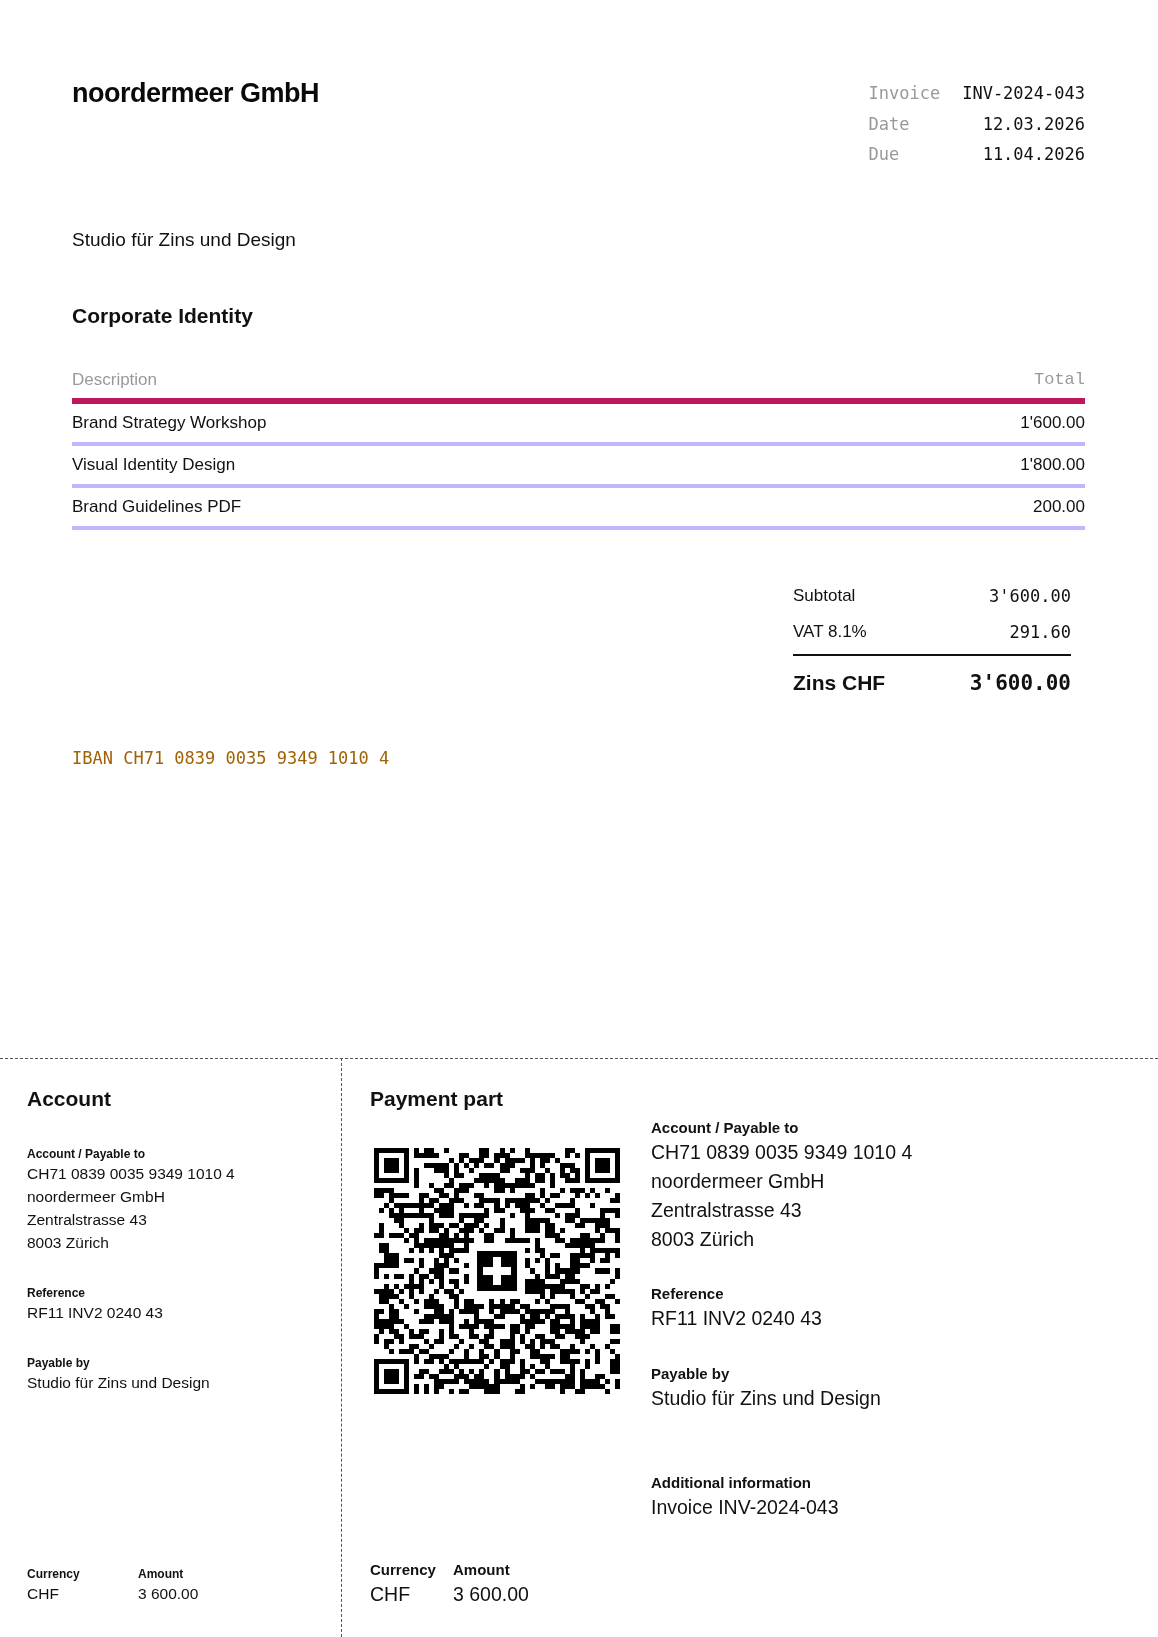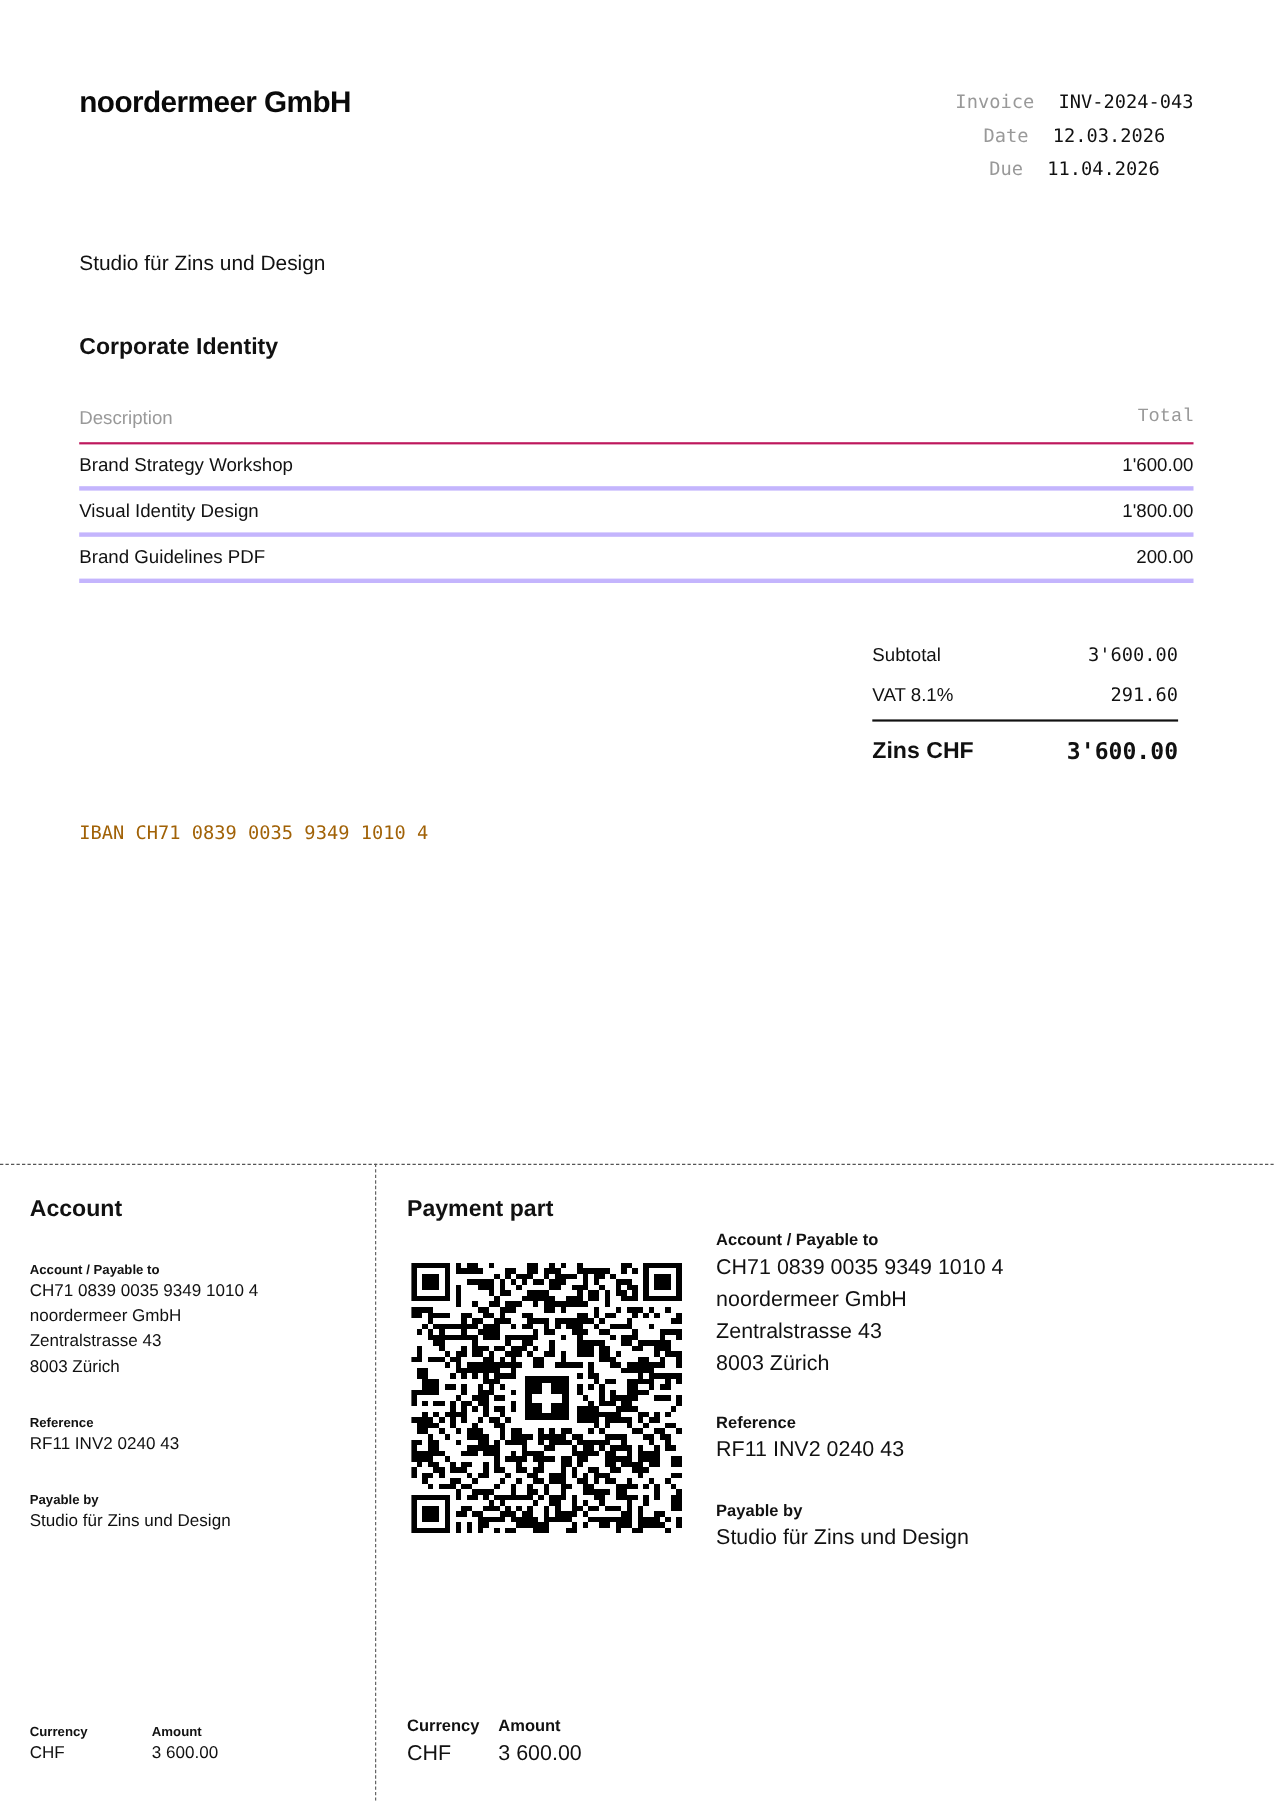--- a/index.html
+++ b/index.html
@@ -3,29 +3,29 @@
 <meta charset="utf-8">
 <style>
   * { box-sizing: border-box; margin: 0; padding: 0; }
   html, body { width: 1158px; height: 1637px; background: #ffffff; overflow: hidden; }
   body { position: relative; font-family: "Liberation Sans", sans-serif; color: #111; }
   .mono { font-family: "DejaVu Sans Mono", "Liberation Mono", monospace; }
 
   .company { position: absolute; left: 72px; top: 78px; font-size: 27px; font-weight: bold; letter-spacing: -0.5px; color: #0a0a0a; }
 
   .meta { position: absolute; right: 73px; top: 78px; font-size: 17px; }
-  .meta-row { display: flex; justify-content: center; height: 30.5px; align-items: center; }
+  .meta-row { display: flex; justify-content: space-between; height: 30.5px; align-items: center; }
   .meta-label { color: #999; margin-right: 22px; }
   .meta-value { color: #111; }
 
   .client { position: absolute; left: 72px; top: 229px; font-size: 19px; color: #111; }
   .project { position: absolute; left: 72px; top: 304px; font-size: 21px; font-weight: 600; color: #111; }
 
   .items { position: absolute; left: 72px; right: 73px; top: 370px; }
-  .items-header { display: flex; justify-content: space-between; height: 34px; font-size: 17px; color: #999; border-bottom: 2px solid #be185d; align-items: flex-start; padding-top: 0px; }
+  .items-header { display: flex; justify-content: space-between; height: 34px; font-size: 17px; color: #999; border-bottom: 6px solid #be185d; align-items: flex-start; padding-top: 0px; }
   .items-header .h-total { font-family: Liberation Mono, monospace; }
   .item-row { display: flex; justify-content: space-between; align-items: center; height: 42px; border-bottom: 4px solid #c4b5fd; font-size: 17px; }
   .item-row .amt { font-family: Liberation Sans, sans-serif; font-size: 17px; }
 
   .totals { position: absolute; left: 793px; right: 87px; top: 578px; }
   .tot-row { display: flex; justify-content: space-between; align-items: center; height: 36px; font-size: 17px; }
   .tot-row .amt { font-family: "DejaVu Sans Mono", "Liberation Mono", monospace; }
   .tot-rule { border-top: 2px solid #111; margin-top: 4px; }
   .grand { display: flex; justify-content: space-between; align-items: center; height: 54px; }
   .grand .lbl { font-size: 21px; font-weight: bold; }
@@ -1175,20 +1175,24 @@
     <div class="p-v">8003 Zürich</div>
   </div>
   <div class="p-info" style="top:226px;">
     <div class="p-h">Reference</div>
     <div class="p-v">RF11 INV2 0240 43</div>
   </div>
   <div class="p-info" style="top:306px;">
     <div class="p-h">Payable by</div>
     <div class="p-v">Studio für Zins und Design</div>
   </div>
+  <div class="p-info" style="top:415px;">
+    <div class="p-h">Additional information</div>
+    <div class="p-v">Invoice INV-2024-043</div>
+  </div>
 </div>
 <div class="p-cur">
   <div class="p-h">Currency</div>
   <div class="p-v">CHF</div>
 </div>
 <div class="p-amt">
   <div class="p-h">Amount</div>
   <div class="p-v">3 600.00</div>
 </div>
 

